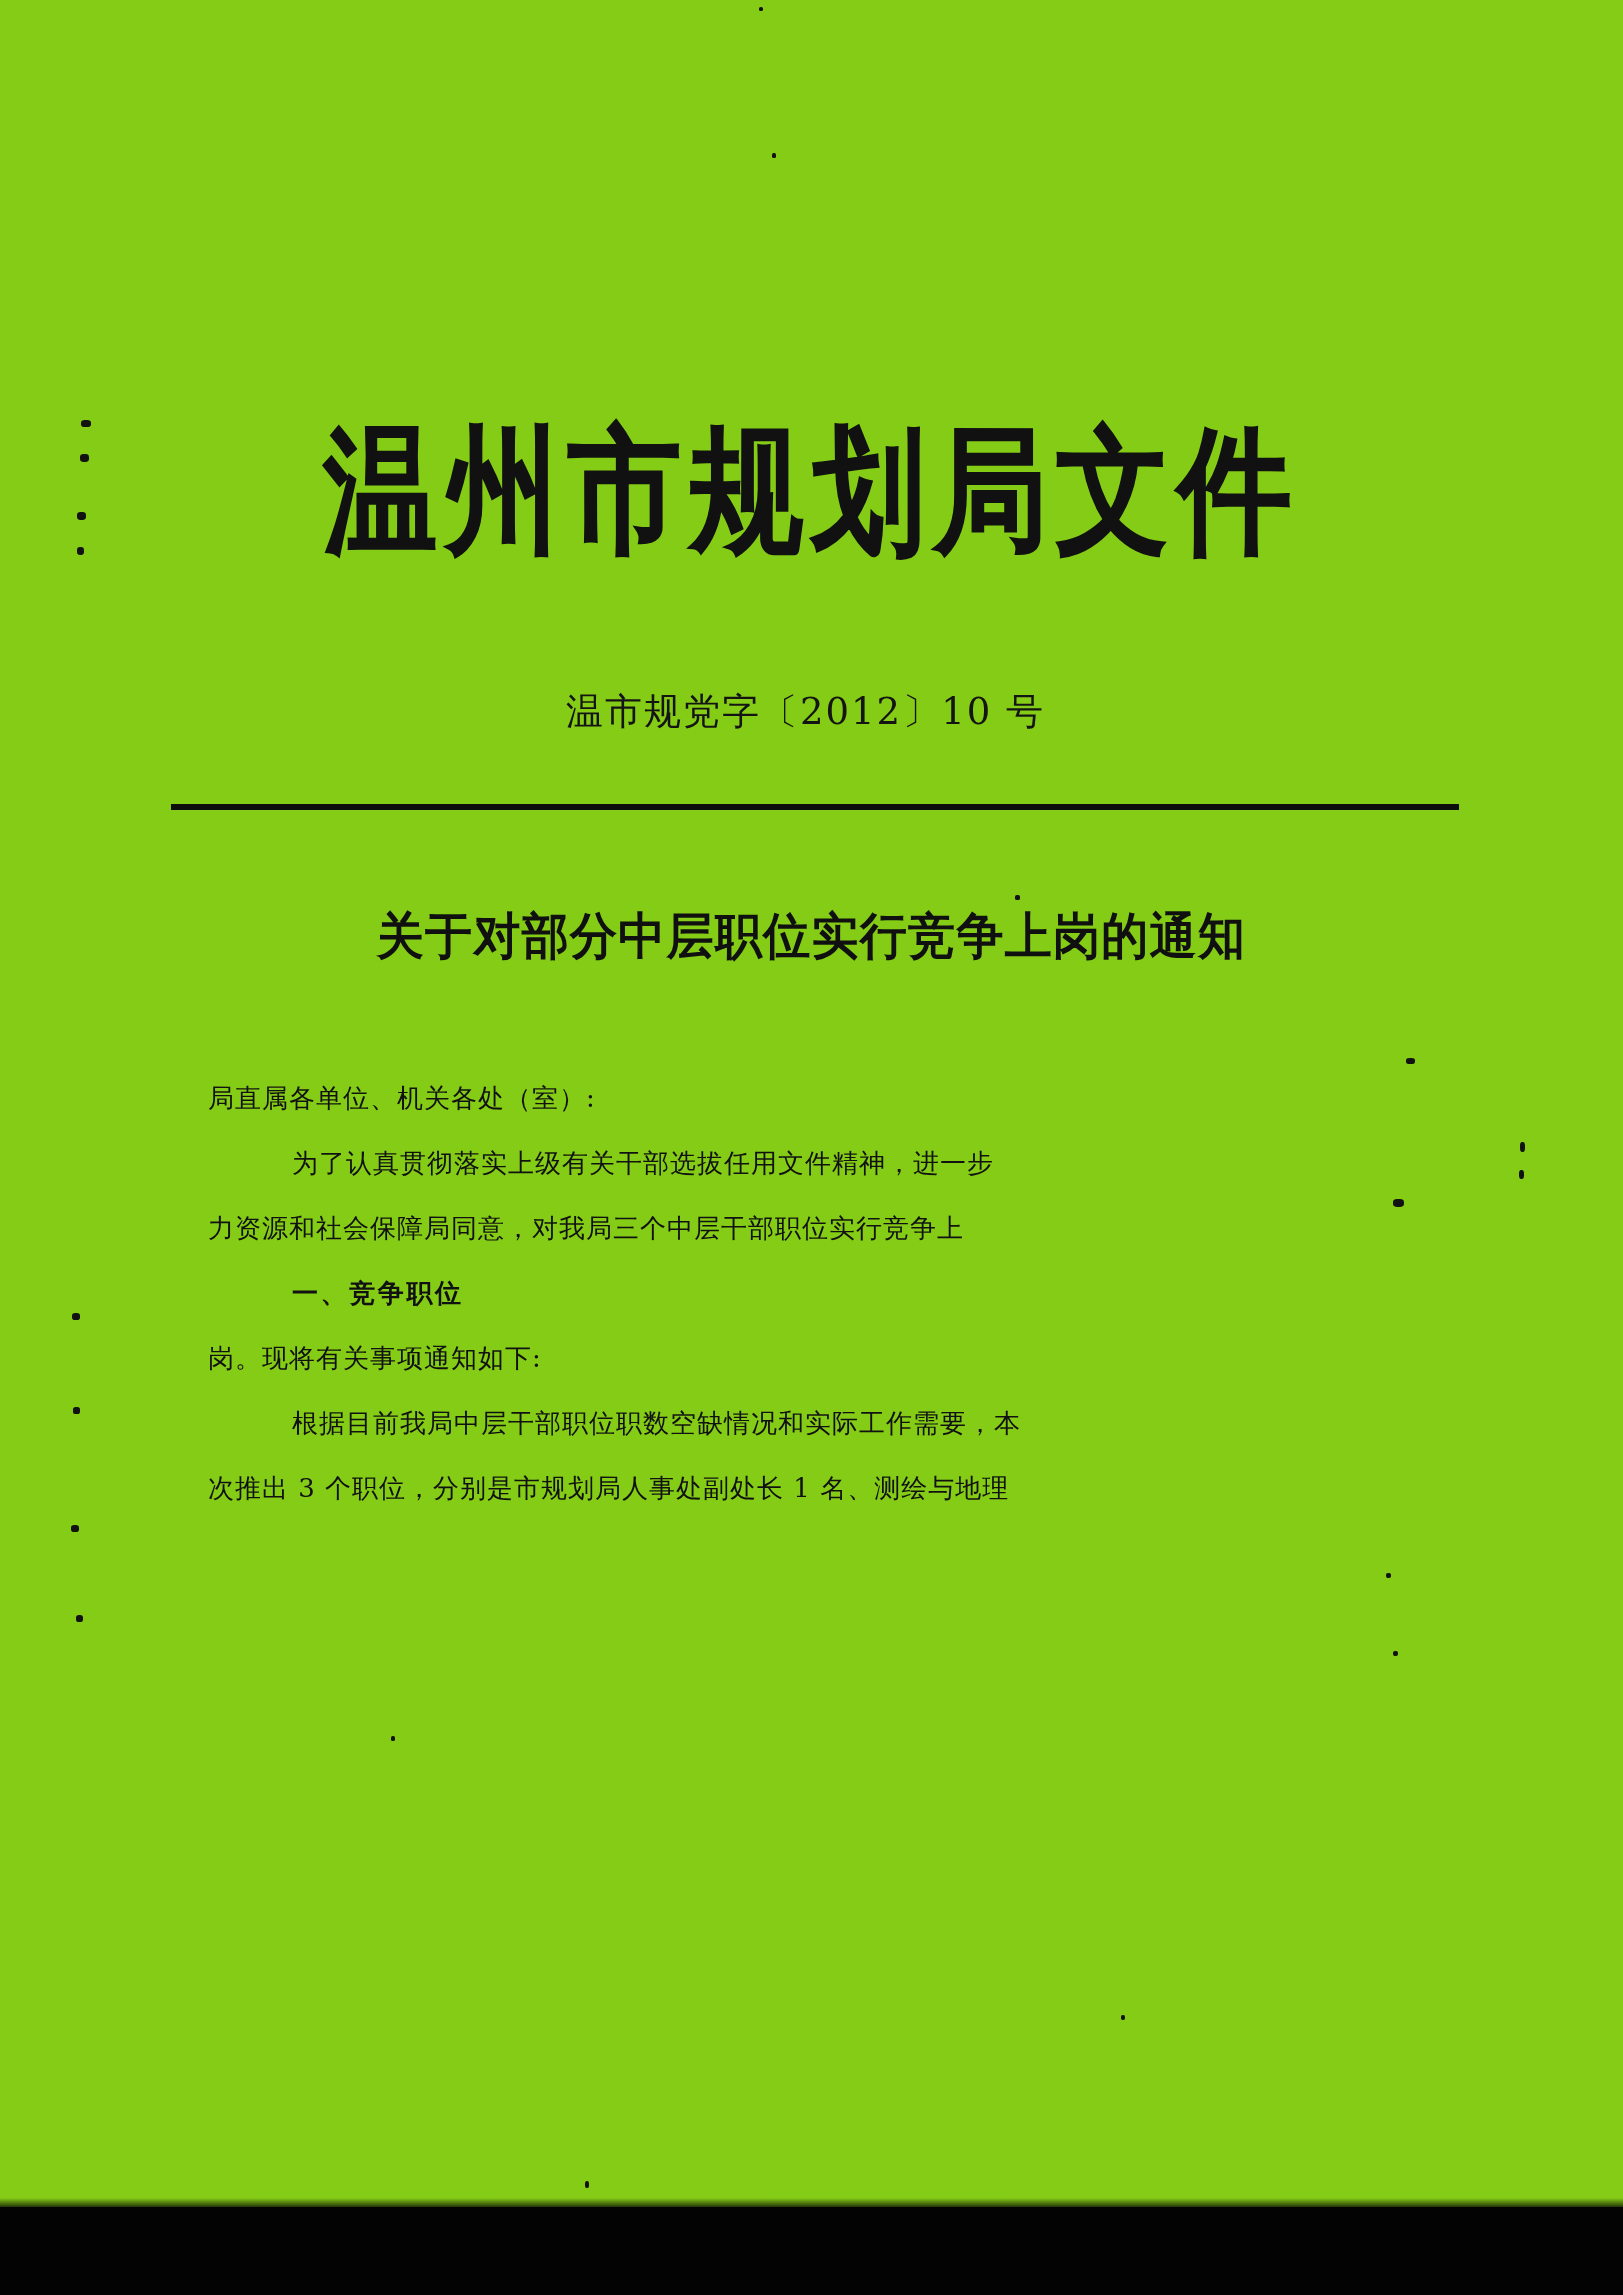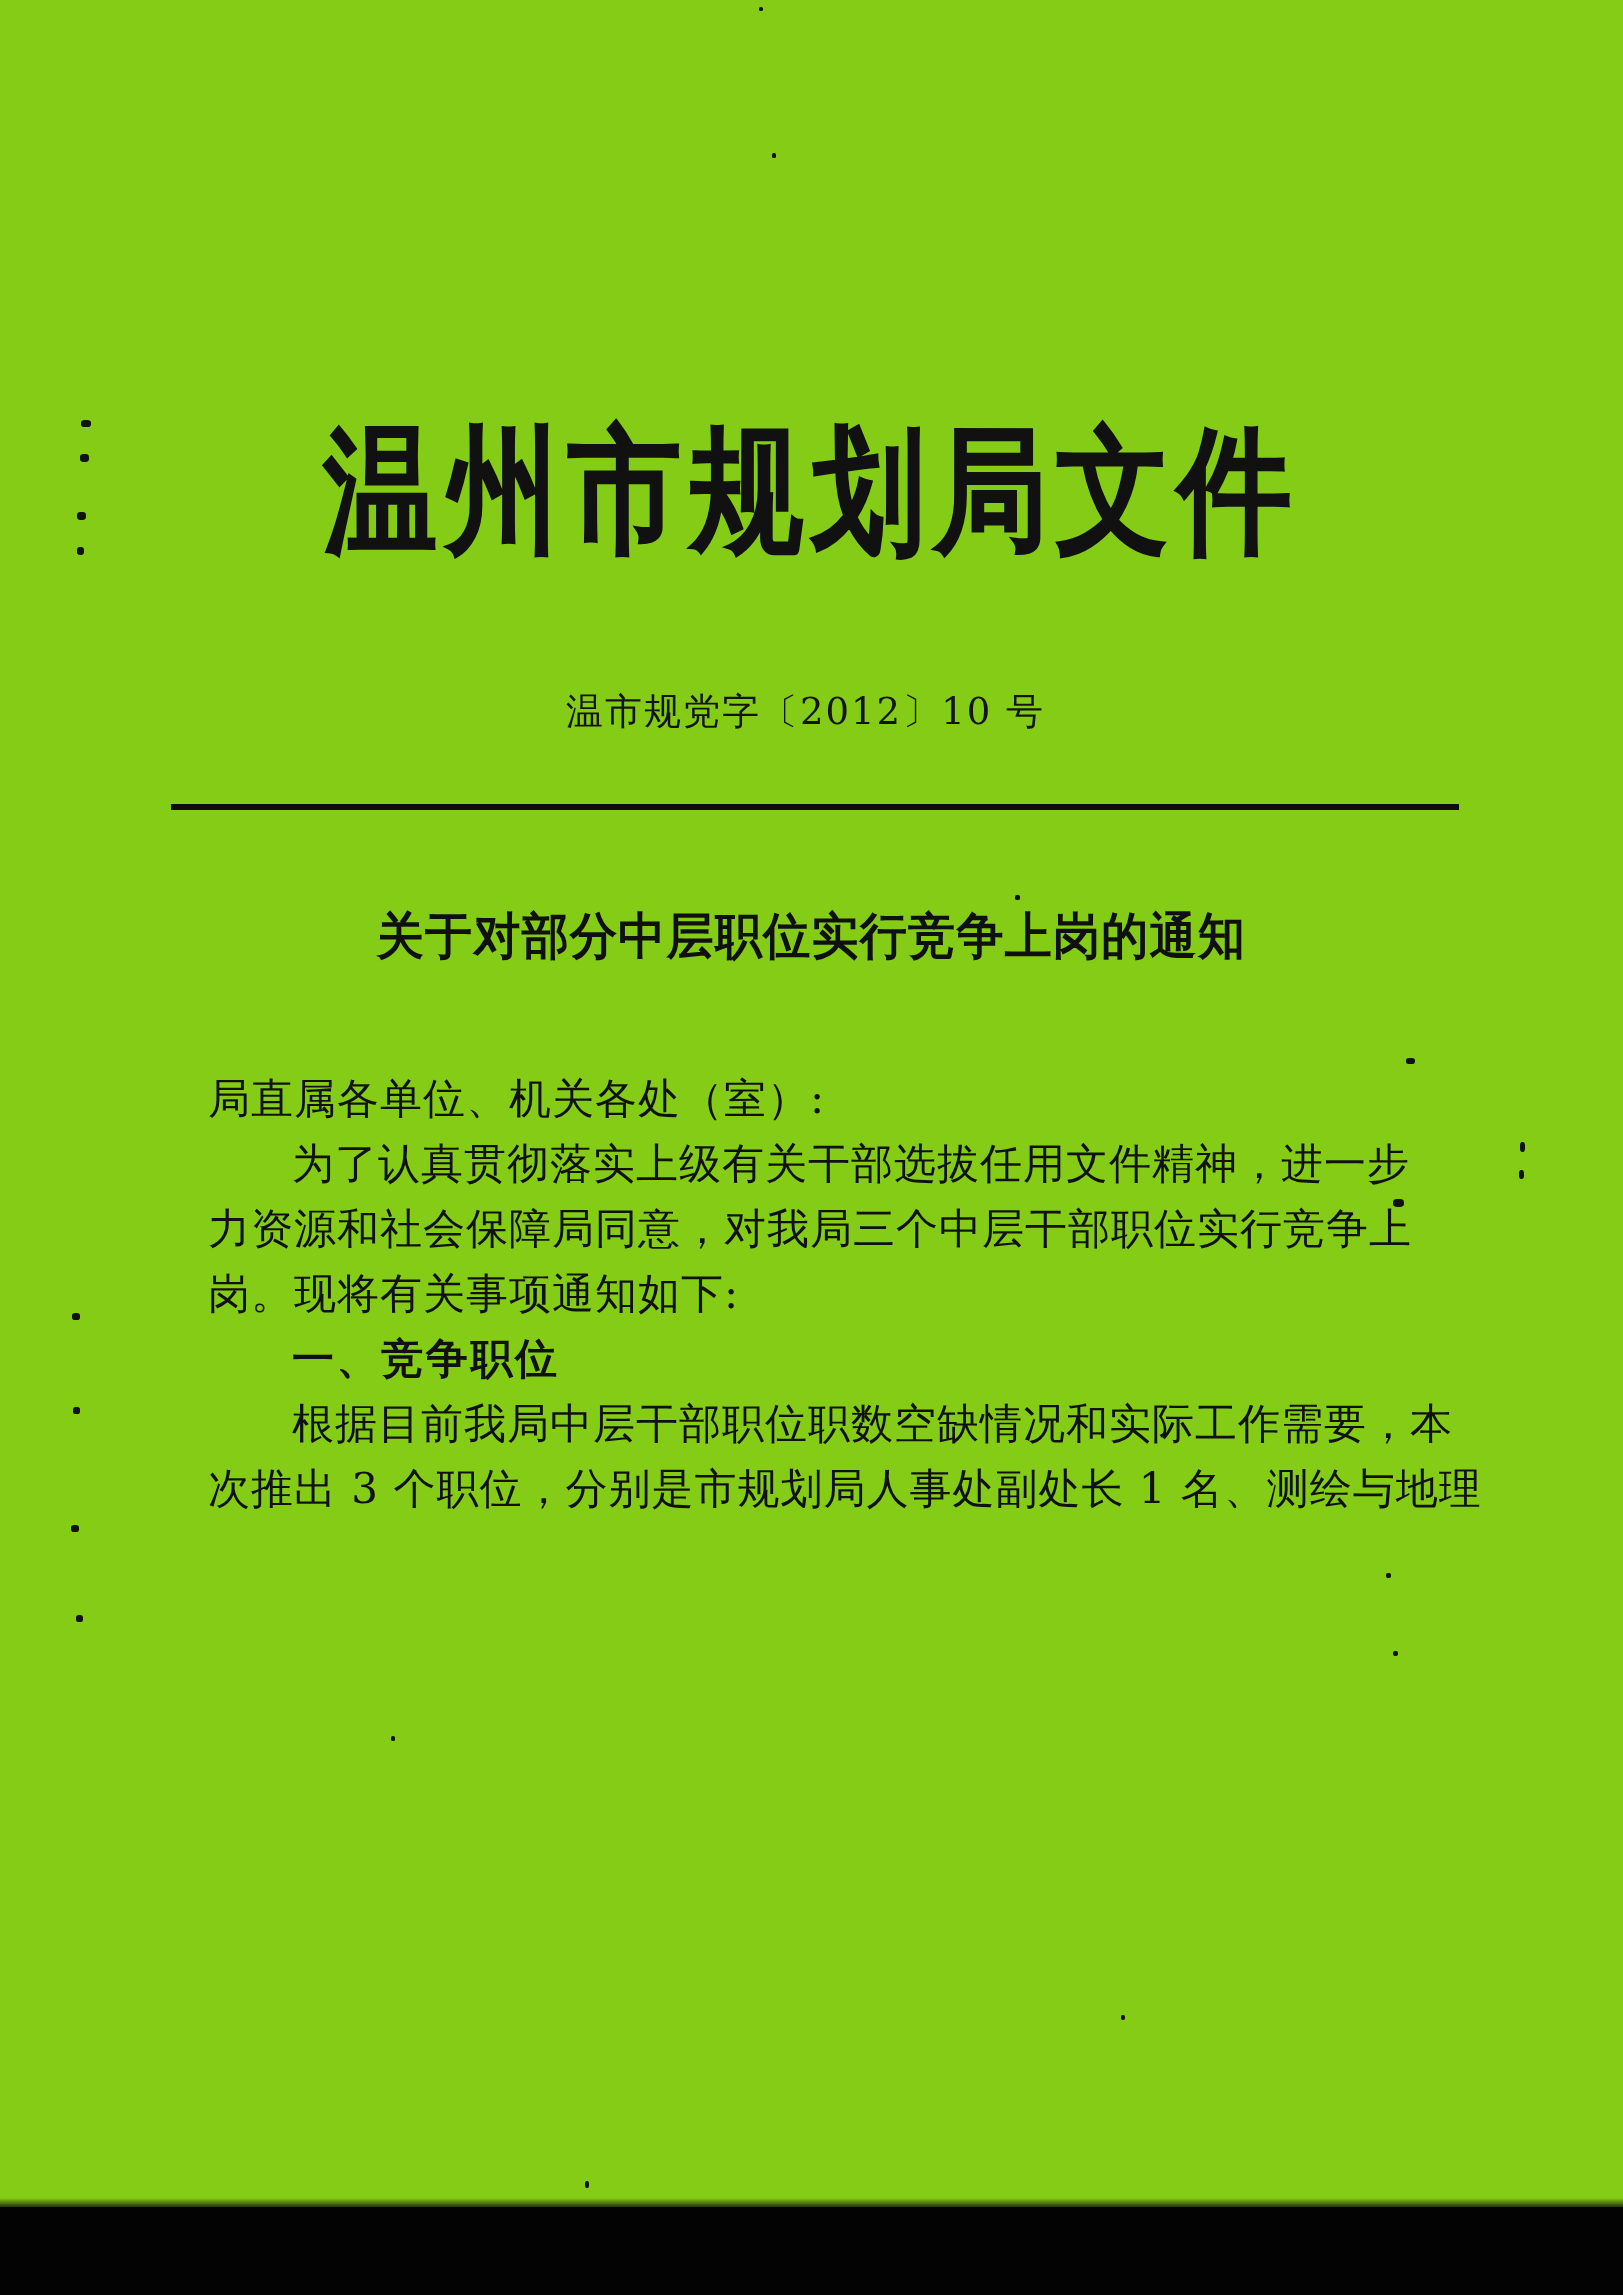--- a/index.html
+++ b/index.html
@@ -87,21 +87,21 @@
   
   .body-block {
     position: absolute;
     left: 208px;
     top: 1066px;
     width: 1217px;
   }
 
   .line {
     font-family: "DejaVu Serif", "Liberation Serif", serif;
-    font-size: 42px;
+    font-size: 26px;
     line-height: 65px;
     height: 65px;
     letter-spacing: 1px;
     color: #111111;
     white-space: nowrap;
   }
 
   .line.indent {
     text-indent: 84px;
   }
@@ -150,23 +150,23 @@
   <div class="rule"></div>
 
   <div class="doc-title">关于对部分中层职位实行竞争上岗的通知</div>
 
   <div class="body-block">
 
     <div class="line">局直属各单位、机关各处（室）:</div>
 
     <div class="line indent">为了认真贯彻落实上级有关干部选拔任用文件精神，进一步</div>
     <div class="line">力资源和社会保障局同意，对我局三个中层干部职位实行竞争上</div>
+    <div class="line heading">一、竞争职位</div>
+
     <div class="line">岗。现将有关事项通知如下:</div>
-
-    <div class="line heading">一、竞争职位</div>
 
     <div class="line indent">根据目前我局中层干部职位职数空缺情况和实际工作需要，本</div>
     <div class="line">次推出 3 个职位，分别是市规划局人事处副处长 1 名、测绘与地理</div>
 
   </div>
 
   <div class="speck" style="left:81px; top:420px; width:9.8px; height:7.2px;"></div>
   <div class="speck" style="left:80px; top:454px; width:8.5px; height:7.9px;"></div>
   <div class="speck" style="left:77px; top:512px; width:8.5px; height:7.9px;"></div>
   <div class="speck" style="left:77px; top:547px; width:7.2px; height:7.9px;"></div>

